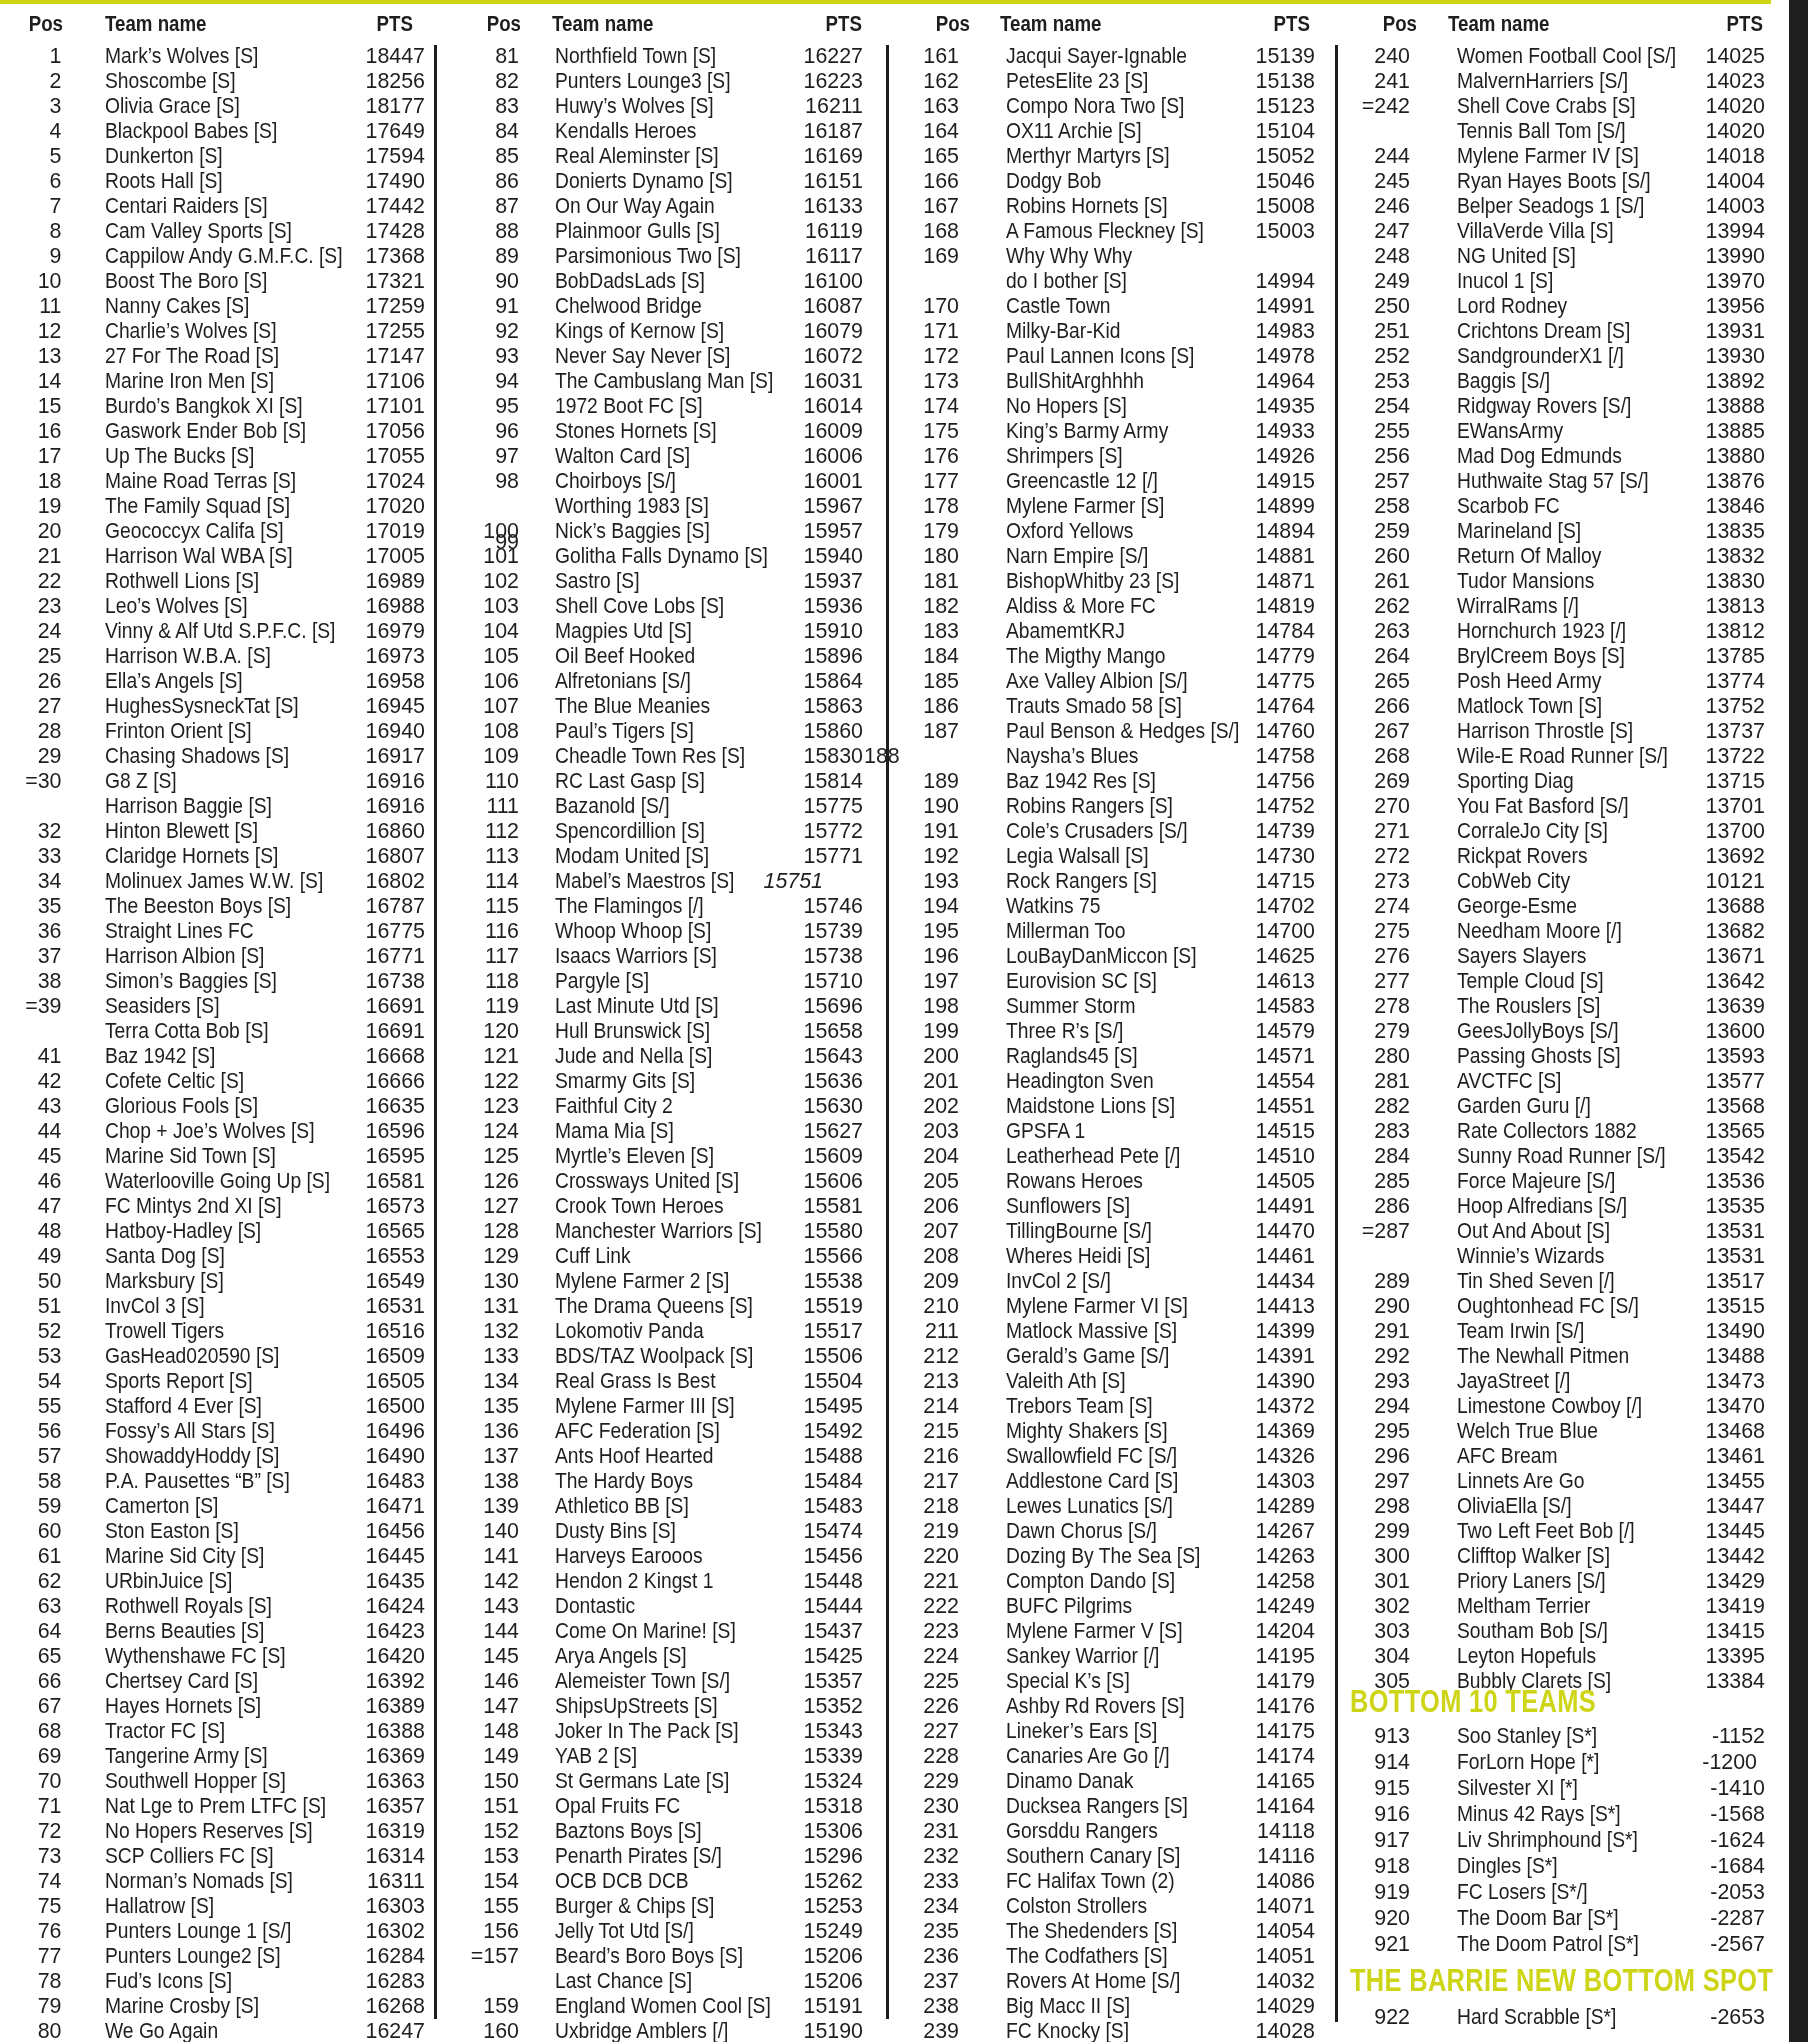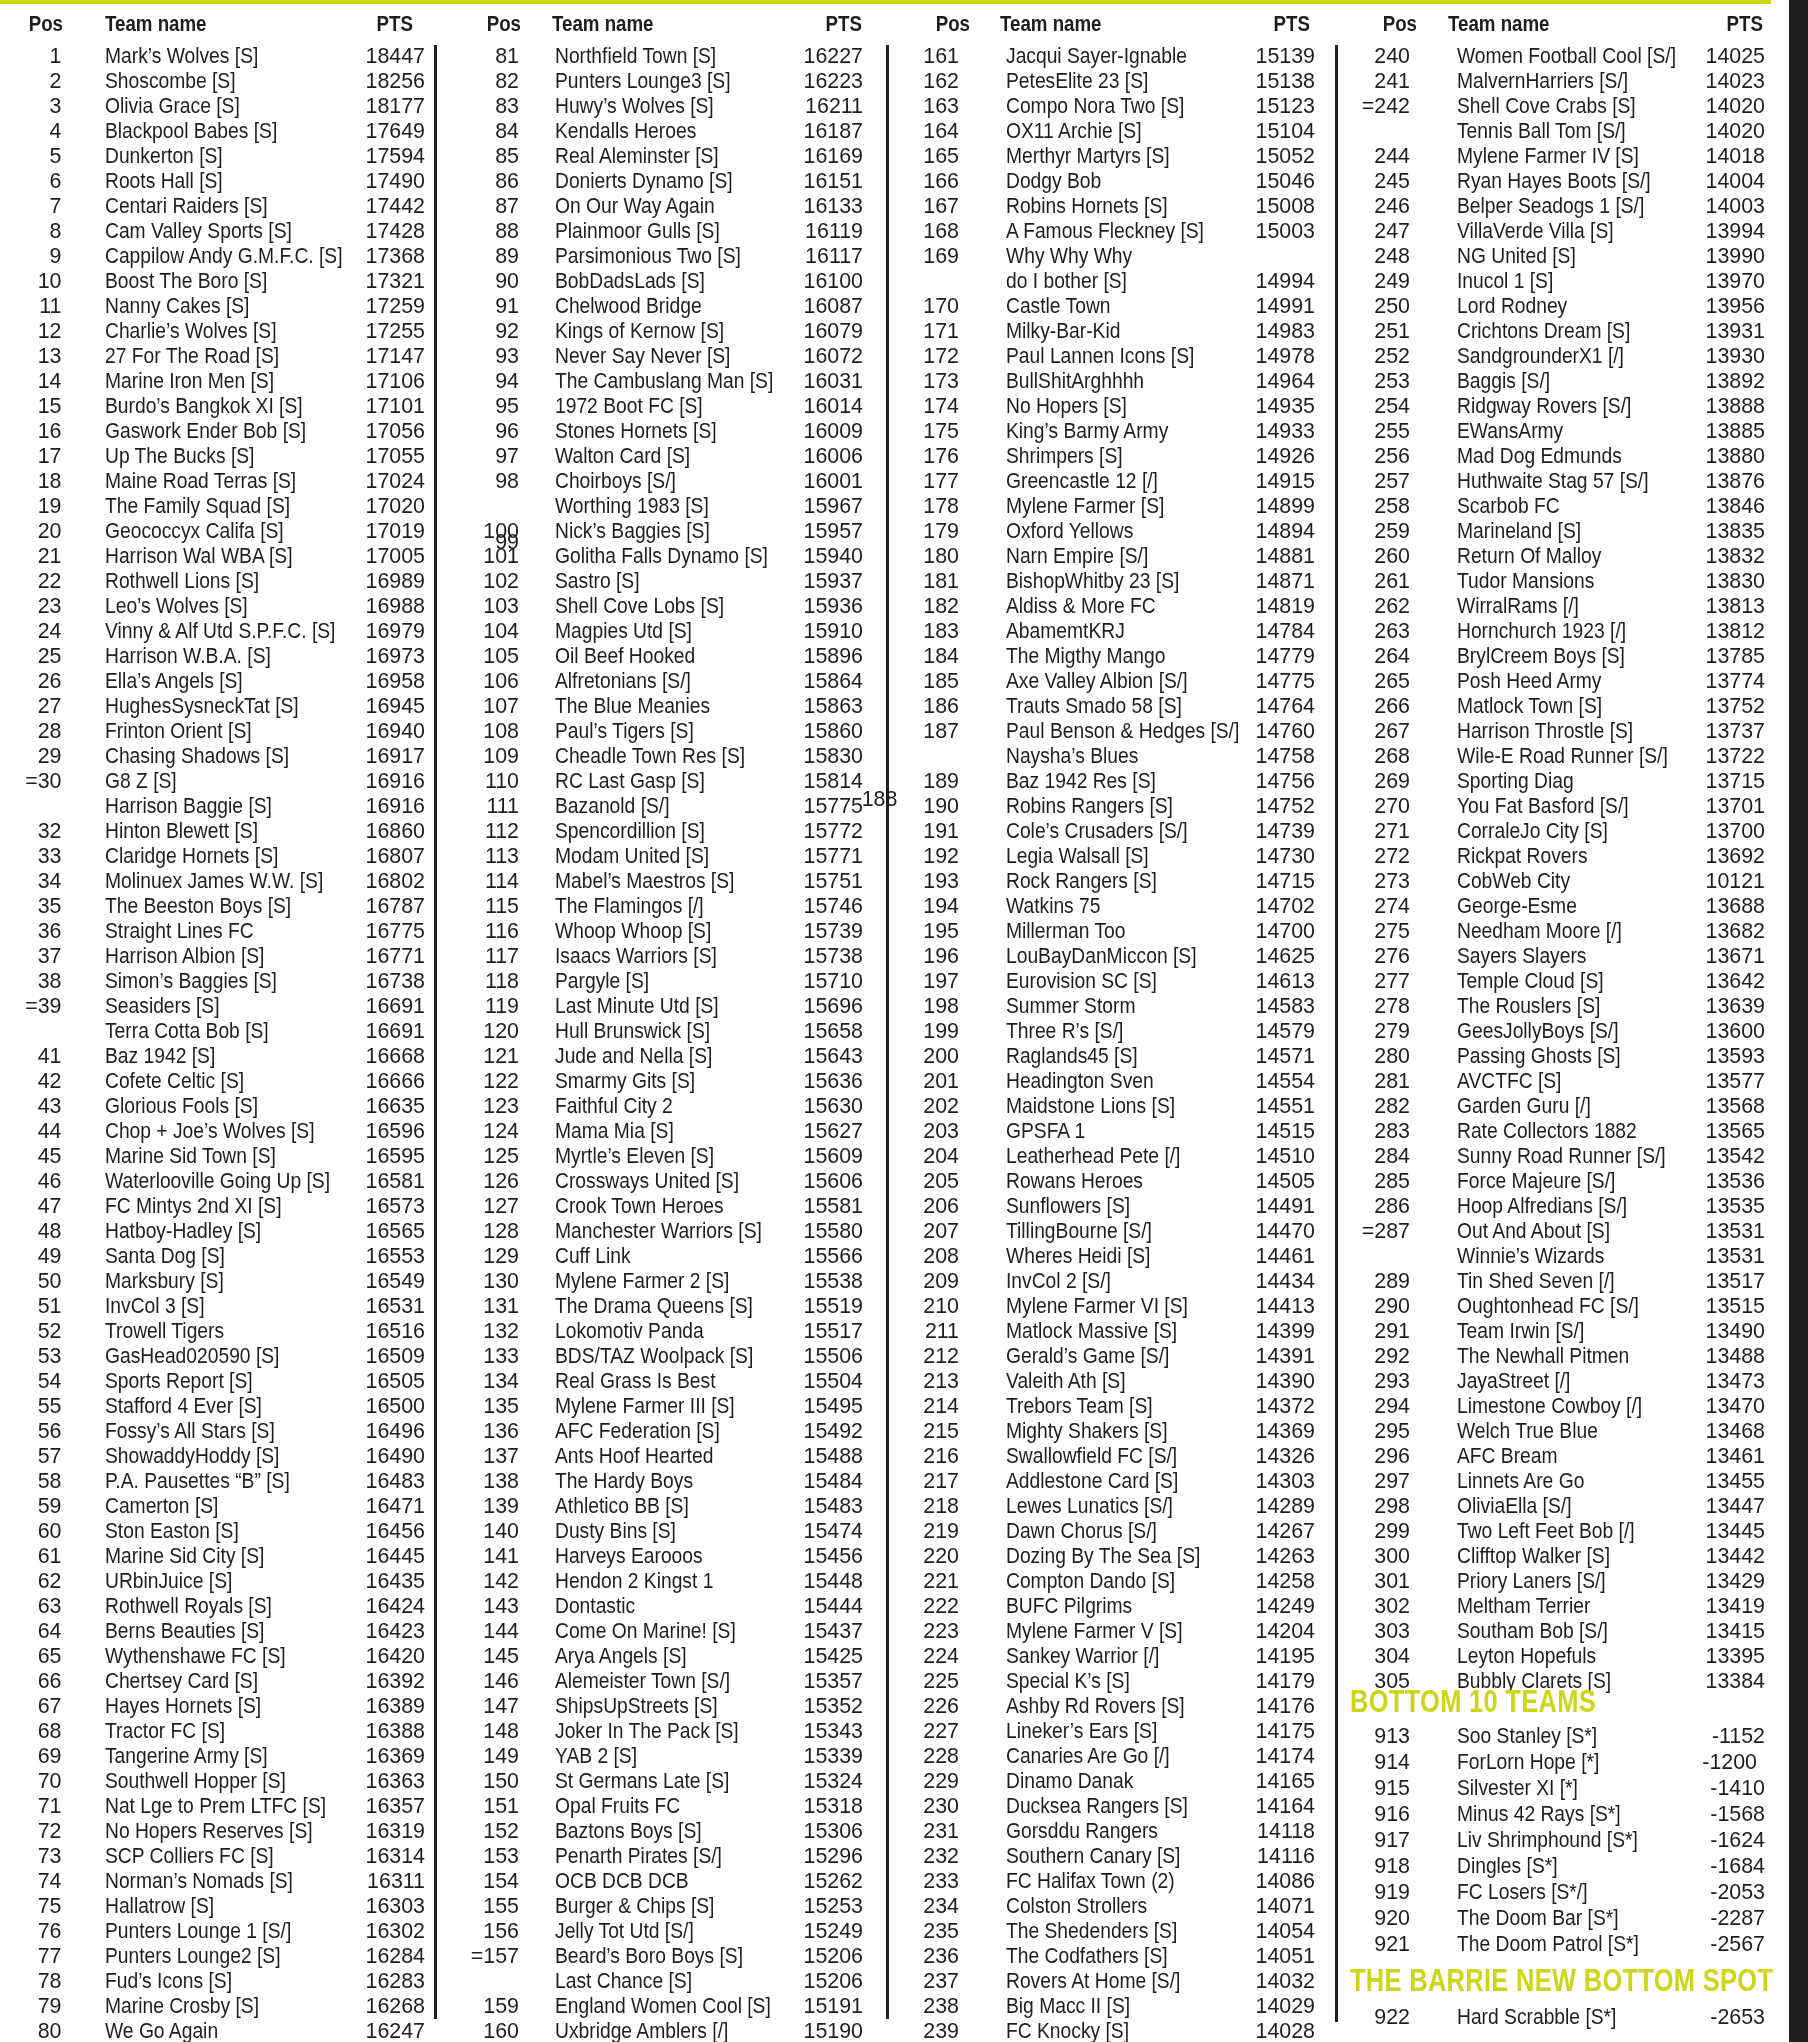--- a/index.html
+++ b/index.html
@@ -609,21 +609,21 @@
         <span class="s" style="left: 776px; width: 87px; text-align: right;">15772</span>
       </div>
       <div class="row">
         <span class="p" style="left: 440px; width: 79px; text-align: right;">113</span>
         <span class="n" style="left: 555px; transform: scaleX(0.9); transform-origin: left center;">Modam United [S]</span>
         <span class="s" style="left: 776px; width: 87px; text-align: right;">15771</span>
       </div>
       <div class="row">
         <span class="p" style="left: 440px; width: 79px; text-align: right;">114</span>
         <span class="n" style="left: 555px; transform: scaleX(0.9); transform-origin: left center;">Mabel’s Maestros [S]</span>
-        <span class="s" style="left: 776px; width: 87px; text-align: right;">15751</span>
+        <span class="s" style="left: 736px; width: 87px; text-align: right; font-style: italic;">15751</span>
       </div>
       <div class="row">
         <span class="p" style="left: 440px; width: 79px; text-align: right;">115</span>
         <span class="n" style="left: 555px; transform: scaleX(0.9); transform-origin: left center;">The Flamingos [/]</span>
         <span class="s" style="left: 776px; width: 87px; text-align: right;">15746</span>
       </div>
       <div class="row">
         <span class="p" style="left: 440px; width: 79px; text-align: right;">116</span>
         <span class="n" style="left: 555px; transform: scaleX(0.9); transform-origin: left center;">Whoop Whoop [S]</span>
         <span class="s" style="left: 776px; width: 87px; text-align: right;">15739</span>
@@ -991,21 +991,21 @@
         <span class="p" style="left: 880px; width: 79px; text-align: right;">186</span>
         <span class="n" style="left: 1006px; transform: scaleX(0.9); transform-origin: left center;">Trauts Smado 58 [S]</span>
         <span class="s" style="left: 1228px; width: 87px; text-align: right;">14764</span>
       </div>
       <div class="row">
         <span class="p" style="left: 880px; width: 79px; text-align: right;">187</span>
         <span class="n" style="left: 1006px; transform: scaleX(0.9); transform-origin: left center;">Paul Benson &amp; Hedges [S/]</span>
         <span class="s" style="left: 1228px; width: 87px; text-align: right;">14760</span>
       </div>
       <div class="row">
-        <span class="p" style="left: 840px; width: 79px; text-align: center; margin-top: 43px;">188</span>
+        <span class="p" style="left: 864px; width: 79px; text-align: left;">188</span>
         <span class="n" style="left: 1006px; transform: scaleX(0.9); transform-origin: left center;">Naysha’s Blues</span>
         <span class="s" style="left: 1228px; width: 87px; text-align: right;">14758</span>
       </div>
       <div class="row">
         <span class="p" style="left: 880px; width: 79px; text-align: right;">189</span>
         <span class="n" style="left: 1006px; transform: scaleX(0.9); transform-origin: left center;">Baz 1942 Res [S]</span>
         <span class="s" style="left: 1228px; width: 87px; text-align: right;">14756</span>
       </div>
       <div class="row">
         <span class="p" style="left: 880px; width: 79px; text-align: right;">190</span>

